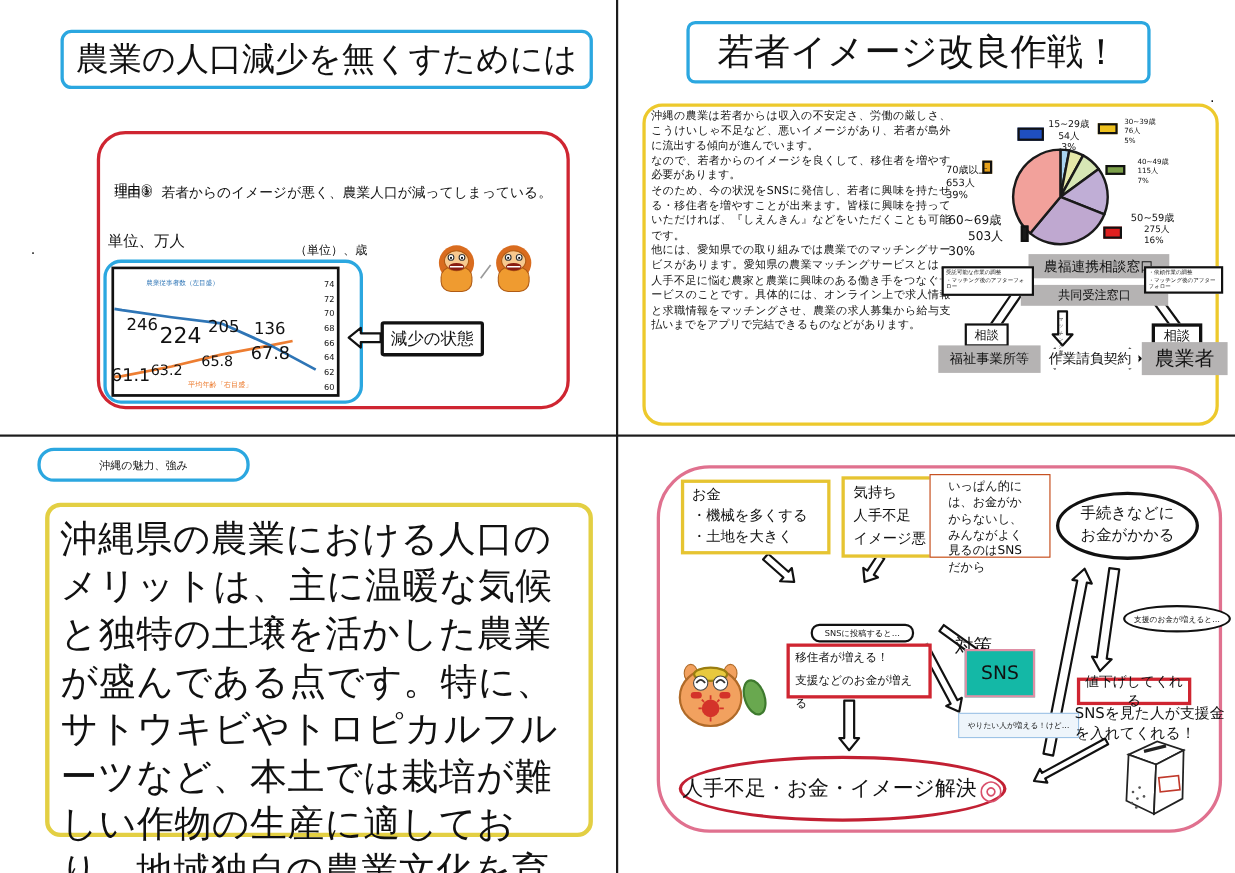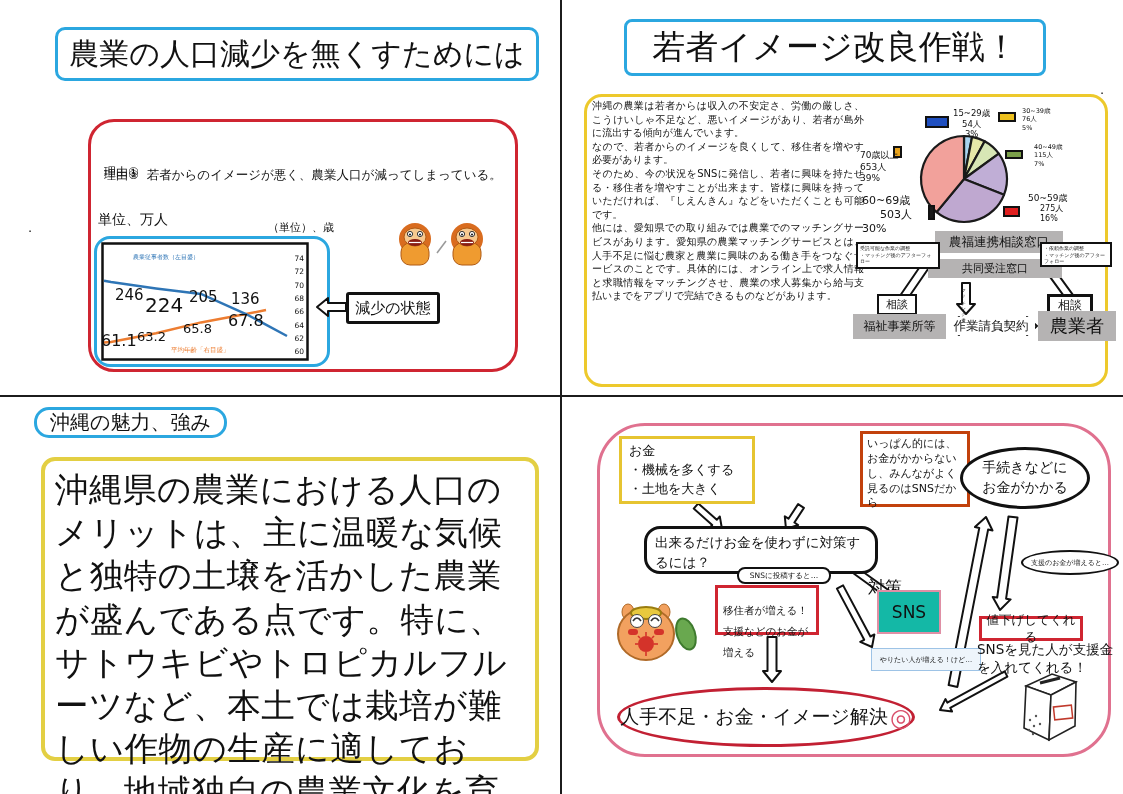--- a/index.html
+++ b/index.html
@@ -54,34 +54,34 @@
   .d-lnote { left:856px; top:242px; width:84px; height:27px; border:2px solid #111; font-size:5px; line-height:1.3; padding:1px 2px; background:#fff; }
   .d-rnote { left:1040px; top:242px; width:72px; height:25px; border:2px solid #111; font-size:5px; line-height:1.3; padding:1px 2px; background:#fff; }
   .d-consultL { left:877px; top:294px; width:40px; height:21px; border:2.5px solid #111; font-size:11px; background:#fff; }
   .d-consultR { left:1047px; top:294px; width:46px; height:23px; border:3px solid #111; font-size:12px; background:#fff; }
   .d-welfare { left:853px; top:314px; width:93px; height:25px; background:#b5b3b3; font-size:12px; }
   .d-farmer { left:1038px; top:311px; width:78px; height:30px; background:#b5b3b3; font-size:18px; }
   .d-contract { left:947px; top:317px; width:88px; height:18px; background:#fff; font-size:12.5px; }
   .d-matching { left:961px; top:286px; writing-mode:vertical-rl; font-size:4.5px; color:#333; letter-spacing:0.5px; }
 
   
-  .bl-tag { left:34px; top:407px; width:193px; height:31px; border:3px solid #2ba7e0; border-radius:15px; font-size:20px; background:#fff; }
+  .bl-tag { left:34px; top:407px; width:193px; height:31px; border:3px solid #2ba7e0; border-radius:15px; font-size:10px; background:#fff; }
   .bl-box { left:41px; top:457px; width:498px; height:304px; border:4px solid #e3cf43; border-radius:14px; background:#fff; }
   .bl-text { left:55px; top:468px; width:472px; font-size:33.5px; line-height:1.29; letter-spacing:0.5px; }
 
   
   .br-container { left:597px; top:423px; width:514px; height:334px; border:3px solid #e0718f; border-radius:48px; background:#fff; }
   .br-money { left:619px; top:436px; width:136px; height:68px; border:3px solid #e6c431; font-size:13px; padding:3px 7px; line-height:1.45; background:#fff; }
   .br-money .ttl, .br-feel .ttl { }
   .br-feel { left:765px; top:433px; width:100px; height:74px; border:3px solid #e6c431; font-size:13px; padding:3px 8px; line-height:1.6; background:#fff; }
-  .br-snsreason { left:845px; top:431px; width:110px; height:76px; border:3px solid #c2410c; font-size:11px; line-height:1.35; padding:3px 4px; background:#fff;margin-left:15px; }
+  .br-snsreason { left:845px; top:431px; width:110px; height:76px; border:1px solid #c2410c; font-size:11px; line-height:1.35; padding:3px 16px; background:#fff; }
   .br-costell { left:960px; top:447px; width:130px; height:62px; border:3px solid #111; border-radius:50%; font-size:14px; line-height:1.4; background:#fff; }
   .br-question { left:644px; top:526px; width:234px; height:48px; border:3px solid #111; border-radius:16px; font-size:13.5px; padding:4px 8px; line-height:1.45; background:#fff; }
   .br-bubble { left:737px; top:567px; width:94px; height:17px; border:2px solid #111; border-radius:8px; font-size:7.5px; background:#fff; }
-  .br-result { left:715px; top:585px; width:104px; height:50px; border:3px solid #cf2531; font-size:10.5px; padding:12px 5px; line-height:2.0; background:#fff; }
+  .br-result { left:715px; top:585px; width:132px; height:50px; border:3px solid #cf2531; font-size:10.5px; padding:0 5px; line-height:2.0; background:#fff; }
   .br-taisaku { left:868px; top:576px; font-size:17px; }
   .br-snsbox { left:877px; top:590px; width:64px; height:44px; border:2px solid #df8fa5; font-size:17px; background:#14b8a6; }
   .br-wish { left:871px; top:648px; width:110px; height:23px; border:1.5px solid #9dc3e6; background:#eef5fb; font-size:7px; }
   .br-price { left:979px; top:616px; width:104px; height:25px; border:3px solid #cf2531; font-size:12.5px; background:#fff; }
   .br-support { left:977px; top:641px; width:138px; font-size:13.5px; line-height:1.3; }
   .br-supinc { left:1021px; top:550px; width:98px; height:25px; border:2px solid #111; border-radius:50%; font-size:7px; background:#fff; }
   .br-solution { left:617px; top:687px; width:298px; height:60px; border:3.5px solid #c22033; border-radius:50%; font-size:19px; background:#fff; }
   .br-solution .mark { color:#d94f6b; font-size:25px; font-weight:bold; margin-left:2px; }
   #char-svg { left:608px; top:572px; }
   #donate-svg { left:1018px; top:668px; }
@@ -245,24 +245,28 @@
   <div class="abs d-matching">マッチング支援</div>
 
   <div class="abs flex bl-tag">沖縄の魅力、強み</div>
   <div class="abs bl-text">沖縄県の農業における人口のメリットは、主に温暖な気候と独特の土壌を活かした農業が盛んである点です。特に、サトウキビやトロピカルフルーツなど、本土では栽培が難しい作物の生産に適しており、地域独自の農業文化を育んでいます。</div>
 
   <div class="abs br-money">
     <div class="ttl">お金</div>
     <div>・機械を多くする</div>
     <div>・土地を大きく</div>
   </div>
+  <div class="abs br-feel">
+    <div class="ttl">気持ち</div>
+    <div>人手不足</div>
+    <div>イメージ悪</div>
+  </div>
   <div class="abs br-snsreason">いっぱん的には、お金がかからないし、みんながよく見るのはSNSだから</div>
   <div class="abs flex br-costell pre">手続きなどに
 お金がかかる</div>
-  <div class="abs br-question">出来るだけお金を使わずに対策するには？</div>
   <div class="abs flex br-bubble">SNSに投稿すると…</div>
   <div class="abs br-result pre">移住者が増える！
 支援などのお金が増える</div>
   <div class="abs br-taisaku">対策</div>
   <div class="abs flex br-snsbox">SNS</div>
   <div class="abs flex br-wish">やりたい人が増える！けど…</div>
   <div class="abs flex br-price">値下げしてくれる</div>
   <div class="abs br-support">SNSを見た人が支援金を入れてくれる！</div>
   <div class="abs flex br-supinc">支援のお金が増えると…</div>
   <div class="abs flex br-solution">

